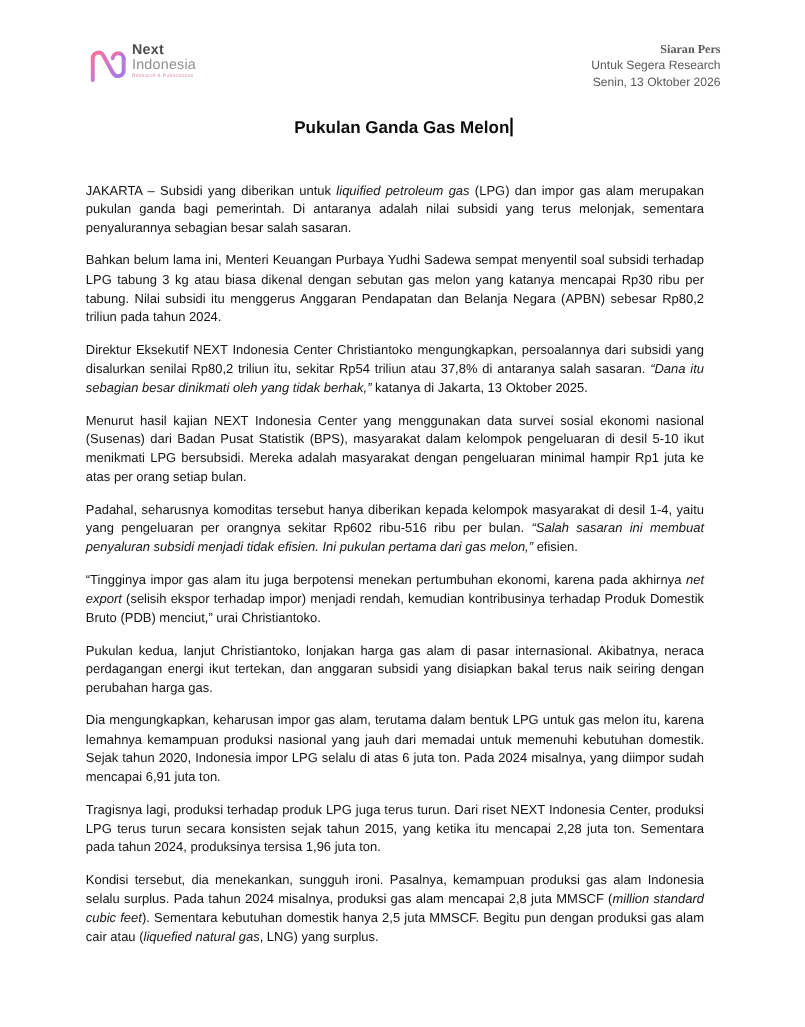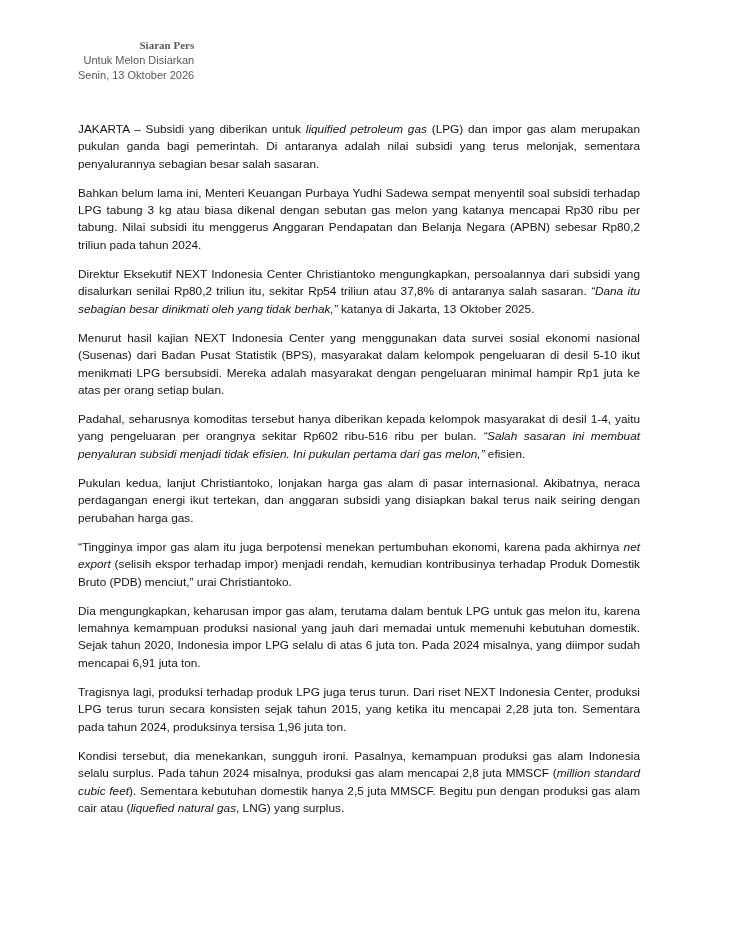--- a/index.html
+++ b/index.html
@@ -44,36 +44,54 @@
   }
   .para em{font-style:italic;}
 </style>
 </head>
 <body>
 
 <div class="page">
 
   <div class="header">
 
+    <div class="logo">
+      <svg width="38" height="42" viewBox="0 0 48 46">
+        <defs>
+          <linearGradient id="lg" x1="0" y1="0" x2="1" y2="1">
+            <stop offset="0" stop-color="#f9739b"></stop>
+            <stop offset="1" stop-color="#9b7bf4"></stop>
+          </linearGradient>
+        </defs>
+        <path d="M8 39 V14 a6.5 6.5 0 0 1 12-3.4 L31.5 31.5 a6.5 6.5 0 0 0 12-3.4 V14" fill="none" stroke="url(#lg)" stroke-width="4.5" stroke-linecap="round"></path>
+        <path d="M30.8 14 a6.4 6.4 0 0 1 12.7 0" fill="none" stroke="url(#lg)" stroke-width="4.5" stroke-linecap="round"></path>
+      </svg>
+      <div class="logo-text">
+        <div class="logo-next">Next</div>
+        <div class="logo-indonesia">Indonesia</div>
+        <div class="logo-tagline">Research &amp; Publications</div>
+      </div>
+    </div>
 
     <div class="header-right">
       <div class="hr-bold">Siaran Pers</div>
-      <div>Untuk Melon Disiarkan</div>
+      <div>Untuk Segera Research</div>
       <div>Senin, 13 Oktober 2026</div>
     </div>
 
   </div>
 
+  <h1 class="title"><span>Pukulan Ganda Gas Melon</span><span class="caret"></span></h1>
 
   <div class="body" id="doc-body">
       <p class="para"><span>JAKARTA – Subsidi yang diberikan untuk </span><em>liquified petroleum gas</em><span> (LPG) dan impor gas alam merupakan pukulan ganda bagi pemerintah. Di antaranya adalah nilai subsidi yang terus melonjak, sementara penyalurannya sebagian besar salah sasaran.</span></p>
       <p class="para"><span>Bahkan belum lama ini, Menteri Keuangan Purbaya Yudhi Sadewa sempat menyentil soal subsidi terhadap LPG tabung 3 kg atau biasa dikenal dengan sebutan gas melon yang katanya mencapai Rp30 ribu per tabung. Nilai subsidi itu menggerus Anggaran Pendapatan dan Belanja Negara (APBN) sebesar Rp80,2 triliun pada tahun 2024.</span></p>
       <p class="para"><span>Direktur Eksekutif NEXT Indonesia Center Christiantoko mengungkapkan, persoalannya dari subsidi yang disalurkan senilai Rp80,2 triliun itu, sekitar Rp54 triliun atau 37,8% di antaranya salah sasaran. </span><em>“Dana itu sebagian besar dinikmati oleh yang tidak berhak,”</em><span> katanya di Jakarta, 13 Oktober 2025.</span></p>
       <p class="para"><span>Menurut hasil kajian NEXT Indonesia Center yang menggunakan data survei sosial ekonomi nasional (Susenas) dari Badan Pusat Statistik (BPS), masyarakat dalam kelompok pengeluaran di desil 5-10 ikut menikmati LPG bersubsidi. Mereka adalah masyarakat dengan pengeluaran minimal hampir Rp1 juta ke atas per orang setiap bulan.</span></p>
       <p class="para"><span>Padahal, seharusnya komoditas tersebut hanya diberikan kepada kelompok masyarakat di desil 1-4, yaitu yang pengeluaran per orangnya sekitar Rp602 ribu-516 ribu per bulan. </span><em>“Salah sasaran ini membuat penyaluran subsidi menjadi tidak efisien. Ini pukulan pertama dari gas melon,”</em><span> efisien.</span></p>
+      <p class="para"><span>“Tingginya impor gas alam itu juga berpotensi menekan pertumbuhan ekonomi, karena pada akhirnya </span><em>net export</em><span> (selisih ekspor terhadap impor) menjadi rendah, kemudian kontribusinya terhadap Produk Domestik Bruto (PDB) menciut,” urai Christiantoko.</span></p>
       <p class="para"><span>Pukulan kedua, lanjut Christiantoko, lonjakan harga gas alam di pasar internasional. Akibatnya, neraca perdagangan energi ikut tertekan, dan anggaran subsidi yang disiapkan bakal terus naik seiring dengan perubahan harga gas.</span></p>
-      <p class="para"><span>“Tingginya impor gas alam itu juga berpotensi menekan pertumbuhan ekonomi, karena pada akhirnya </span><em>net export</em><span> (selisih ekspor terhadap impor) menjadi rendah, kemudian kontribusinya terhadap Produk Domestik Bruto (PDB) menciut,” urai Christiantoko.</span></p>
       <p class="para"><span>Dia mengungkapkan, keharusan impor gas alam, terutama dalam bentuk LPG untuk gas melon itu, karena lemahnya kemampuan produksi nasional yang jauh dari memadai untuk memenuhi kebutuhan domestik. Sejak tahun 2020, Indonesia impor LPG selalu di atas 6 juta ton. Pada 2024 misalnya, yang diimpor sudah mencapai 6,91 juta ton.</span></p>
       <p class="para"><span>Tragisnya lagi, produksi terhadap produk LPG juga terus turun. Dari riset NEXT Indonesia Center, produksi LPG terus turun secara konsisten sejak tahun 2015, yang ketika itu mencapai 2,28 juta ton. Sementara pada tahun 2024, produksinya tersisa 1,96 juta ton.</span></p>
       <p class="para"><span>Kondisi tersebut, dia menekankan, sungguh ironi. Pasalnya, kemampuan produksi gas alam Indonesia selalu surplus. Pada tahun 2024 misalnya, produksi gas alam mencapai 2,8 juta MMSCF (</span><em>million standard cubic feet</em><span>). Sementara kebutuhan domestik hanya 2,5 juta MMSCF. Begitu pun dengan produksi gas alam cair atau (</span><em>liquefied natural gas</em><span>, LNG) yang surplus.</span></p>
     </div>
 
 </div>
 
 </body></html>

